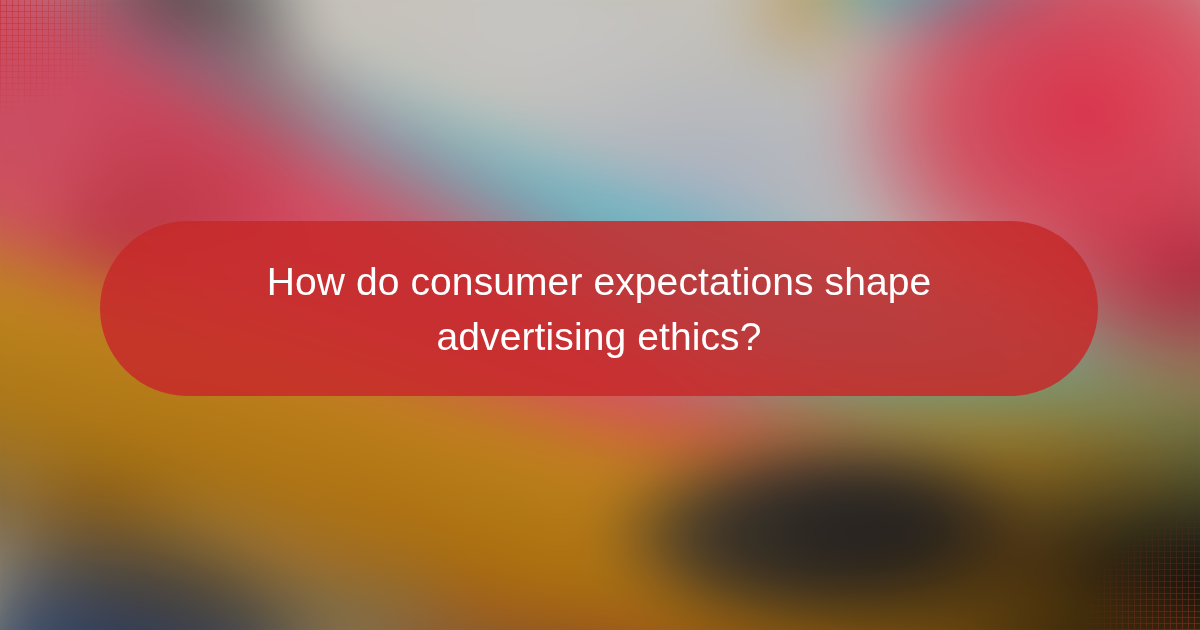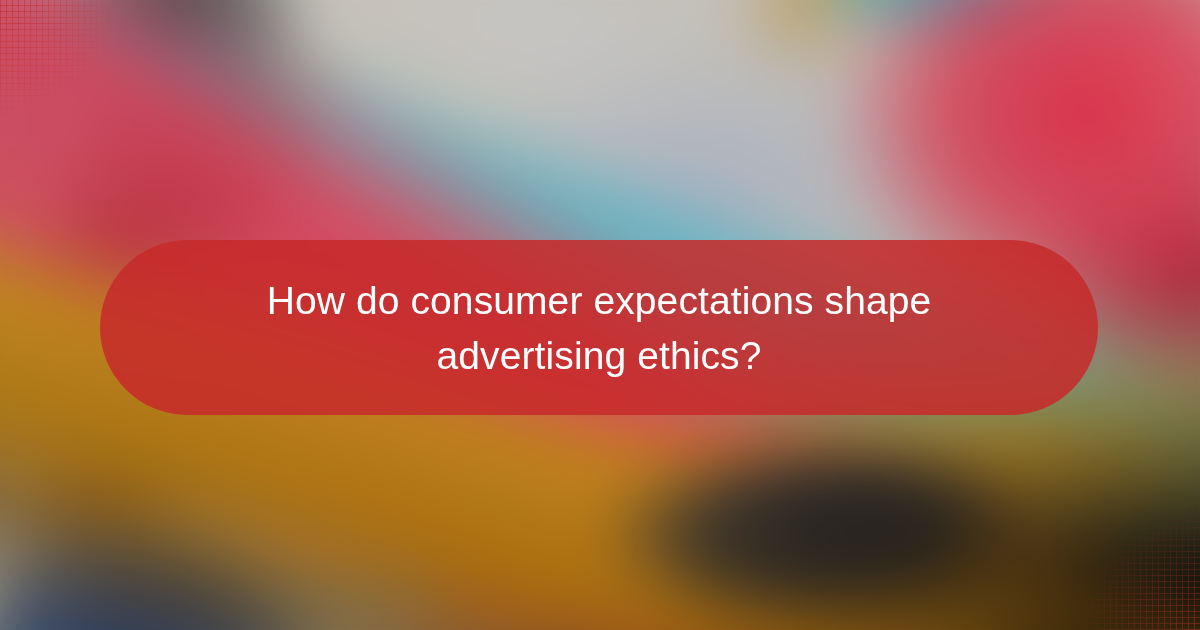--- a/index.html
+++ b/index.html
@@ -103,21 +103,21 @@
     width: 120px; height: 120px;
     -webkit-mask-image: radial-gradient(farthest-side at 100% 100%, #000 10%, rgba(0,0,0,0.55) 55%, rgba(0,0,0,0) 100%);
             mask-image: radial-gradient(farthest-side at 100% 100%, #000 10%, rgba(0,0,0,0.55) 55%, rgba(0,0,0,0) 100%);
     opacity: 0.55;
   }
 
   
   .title-pill {
     position: absolute;
     left: 100px;
-    top: 240px;
+    top: 221px;
     width: 998px;
     height: 175px;
     border-radius: 999px;
     background: rgba(198, 42, 42, 0.86);
     display: flex;
     align-items: center;
     justify-content: center;
     box-sizing: border-box;
     padding: 0 78px;
   }

